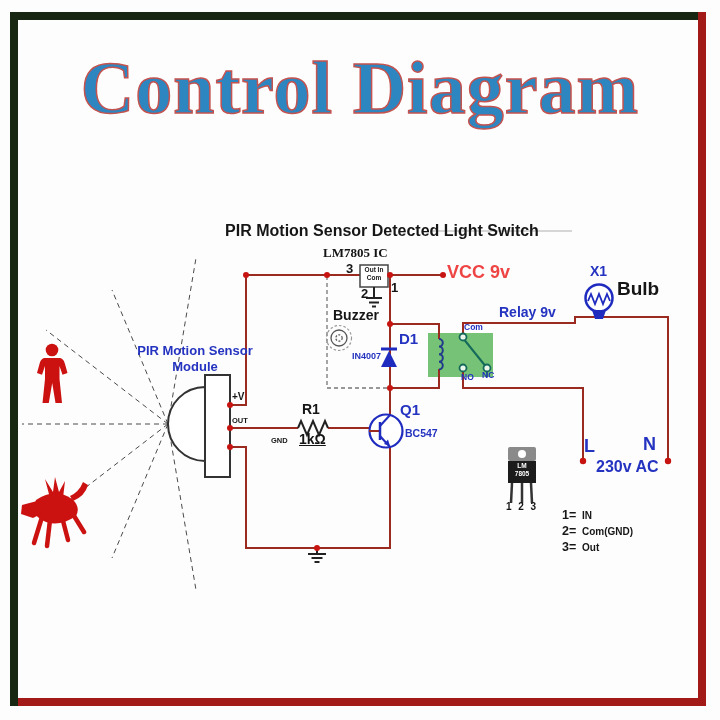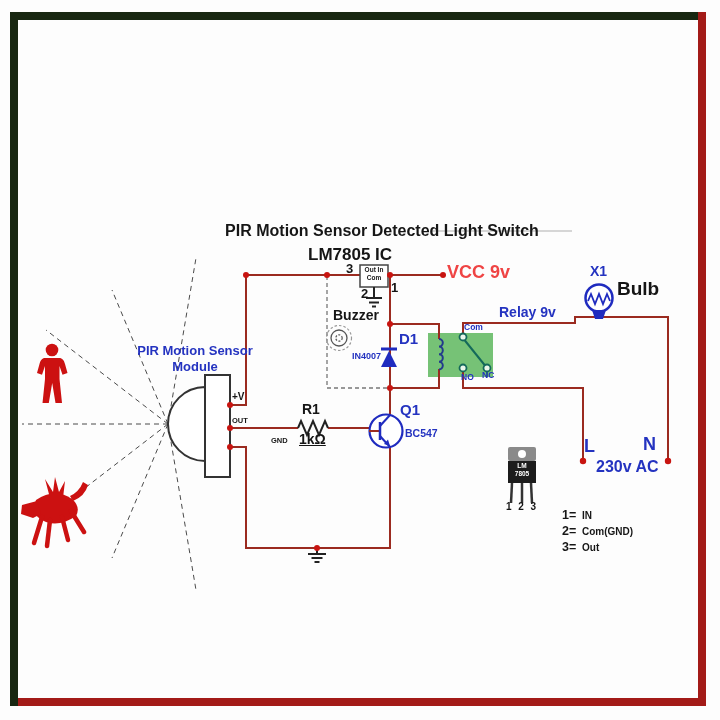--- a/index.html
+++ b/index.html
@@ -26,20 +26,21 @@
 </head>
 <body>
 
 <div id="stage">
 
   <div class="frame" style="left:10px;top:12px;width:690px;height:8px;background:#182711;"></div>
   <div class="frame" style="left:10px;top:12px;width:8px;height:694px;background:#182711;"></div>
   <div class="frame" style="left:698px;top:12px;width:8px;height:694px;background:#a31b18;"></div>
   <div class="frame" style="left:18px;top:698px;width:688px;height:8px;background:#a31b18;"></div>
 
+  <div id="title">Control Diagram</div>
 
   <svg class="abs" style="left:0;top:0;" width="720" height="720" viewBox="0 0 720 720">
 
     <line x1="432" y1="231" x2="572" y2="231" stroke="#c9c9c9" stroke-width="1.5"></line>
 
     <g stroke="#4a4a4a" stroke-width="1" stroke-dasharray="5,4">
       <line x1="168" y1="424" x2="196" y2="258"></line>
       <line x1="168" y1="424" x2="112" y2="290"></line>
       <line x1="168" y1="424" x2="46" y2="330"></line>
       <line x1="168" y1="424" x2="22" y2="424"></line>
@@ -168,21 +169,21 @@
       <circle cx="390" cy="324" r="3"></circle>
       <circle cx="390" cy="388" r="3"></circle>
       <circle cx="317" cy="548" r="3"></circle>
       <circle cx="583" cy="461" r="3.2"></circle>
       <circle cx="668" cy="461" r="3.2"></circle>
     </g>
   </svg>
 
   <div id="subtitle">PIR Motion Sensor Detected Light Switch</div>
 
-  <div class="lbl black" style="left:308px;top:246px;font-size:17px;">LM7805 IC</div>
+  <div class="lbl black" style="left:323px;top:246px;font-size:13px;font-family:Liberation Serif, serif;">LM7805 IC</div>
   <div class="lbl black" style="left:360px;top:266.5px;width:28px;text-align:center;font-size:6.5px;">Out In</div>
   <div class="lbl black" style="left:360px;top:275px;width:28px;text-align:center;font-size:6.5px;">Com</div>
   <div class="lbl black" style="left:346px;top:262px;font-size:13px;">3</div>
   <div class="lbl black" style="left:391px;top:281px;font-size:13px;">1</div>
   <div class="lbl black" style="left:361px;top:287px;font-size:13px;">2</div>
 
   <div class="lbl" style="left:447px;top:263px;font-size:18px;color:#ef4444;">VCC 9v</div>
 
   <div class="lbl black" style="left:333px;top:308px;font-size:14px;">Buzzer</div>
 

